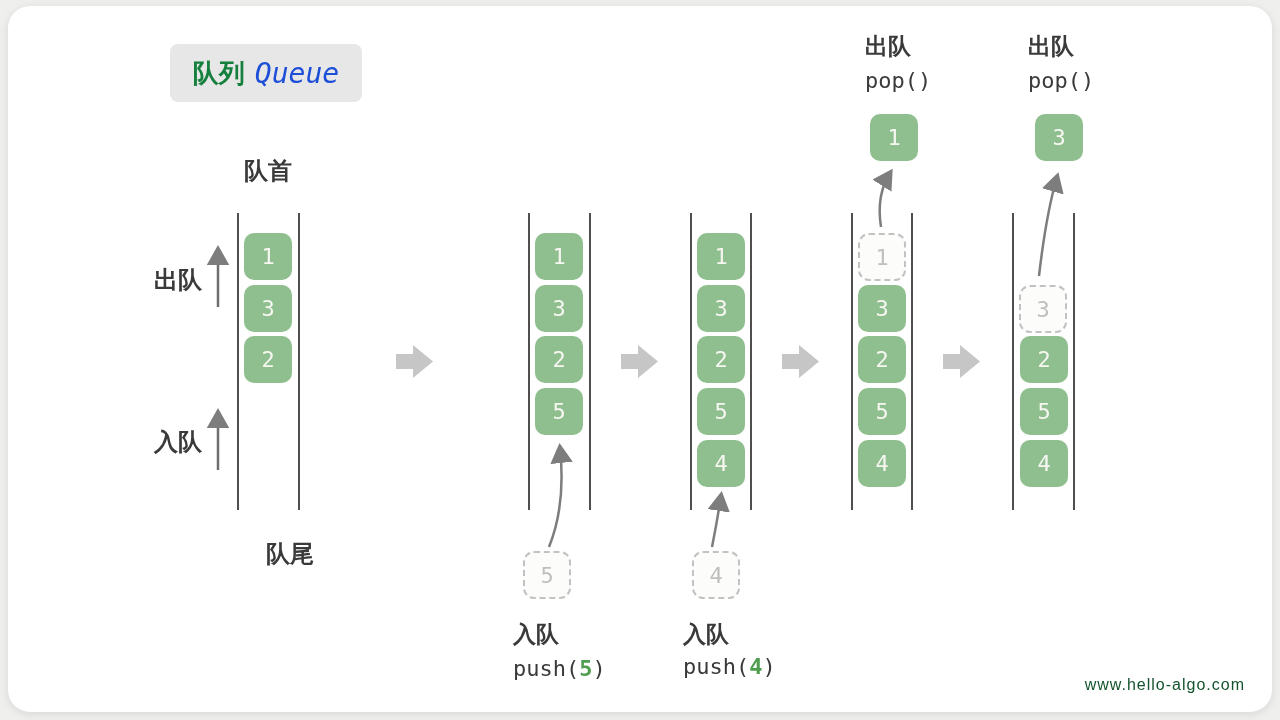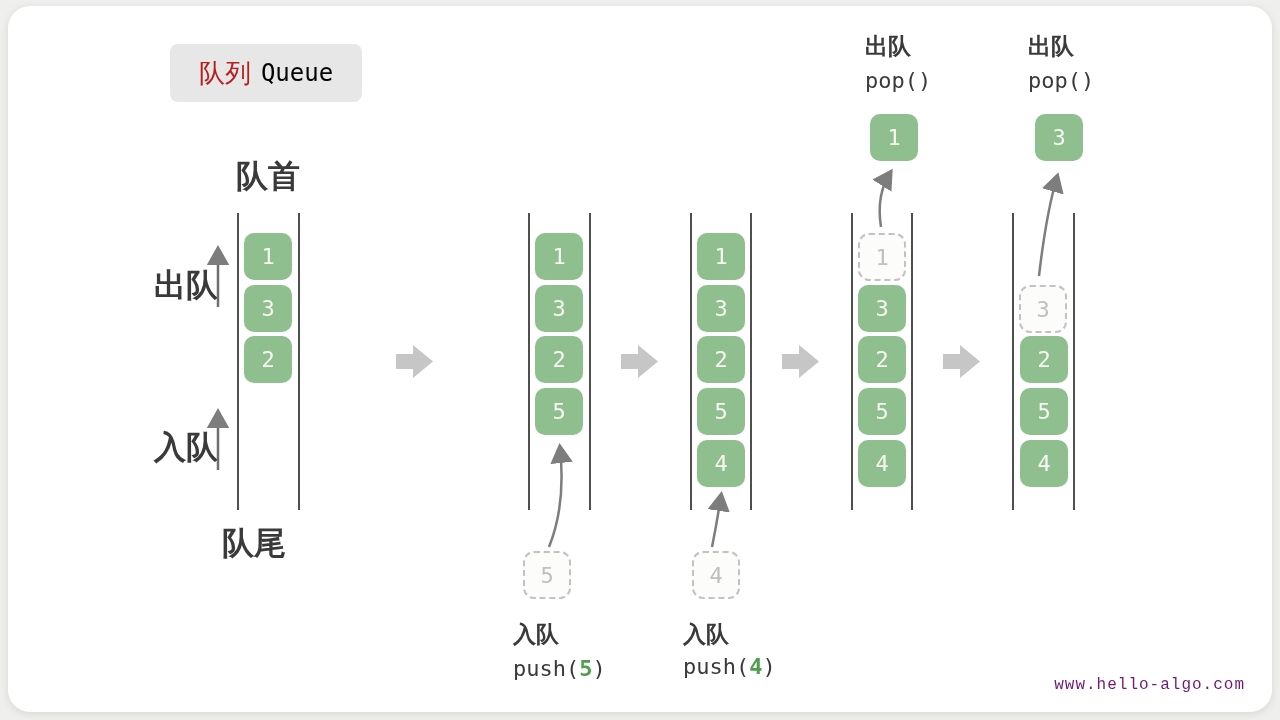--- a/index.html
+++ b/index.html
@@ -14,60 +14,60 @@
     box-shadow:0 2px 10px rgba(0,0,0,0.10);
   }
   *{box-sizing:border-box;}
   .abs{position:absolute;}
 
   .title-badge{
     left:170px;top:44px;width:192px;height:58px;
     background:#e7e7e7;border-radius:8px;
     display:flex;align-items:center;justify-content:center;gap:10px;
   }
-  .title-zh{font-size:26px;font-weight:400;color:#b91c1c;}
-  .title-en{font-size:24px;color:#000000;font-family:"DejaVu Sans Mono", monospace;}
+  .title-zh{font-size:26px;font-weight:700;color:#15803d;}
+  .title-en{font-size:28px;color:#1d4ed8;font-family:"DejaVu Sans Mono", monospace;font-style:italic;}
 
-  .cn-label{font-size:32px;font-weight:700;color:#3a3a3a;white-space:nowrap;}
+  .cn-label{font-size:24px;font-weight:700;color:#3a3a3a;white-space:nowrap;}
   .cn-label-sm{font-size:23px;font-weight:700;color:#3a3a3a;white-space:nowrap;}
   .code-label{font-size:22px;color:#3a3a3a;font-family:"DejaVu Sans Mono", monospace;white-space:nowrap;}
   .code-accent{color:#4f9e4f;font-weight:700;}
 
   .wall{width:2px;background:#4f4f4f;top:213px;height:297px;}
 
   .qbox{
     width:48px;height:47px;border-radius:10px;background:#8fbf8f;
     display:flex;align-items:center;justify-content:center;
     color:#f7f7f2;font-size:22px;font-family:"DejaVu Sans Mono", monospace;
   }
   .ghost{
     width:48px;height:48px;border-radius:11px;background:#fcfcfb;
     border:2px dashed #c2c2c2;
     display:flex;align-items:center;justify-content:center;
     color:#bfbfbf;font-size:22px;font-family:"DejaVu Sans Mono", monospace;
   }
 
   .watermark{
-    right:35px;top:676px;font-size:16px;color:#701a75;
-    font-family:Liberation Mono, monospace;letter-spacing:1px;
+    right:35px;top:676px;font-size:16px;color:#14532d;
+    font-family:Liberation Sans, sans-serif;letter-spacing:1px;
   }
   svg.overlay{position:absolute;left:0;top:0;pointer-events:none;}
 </style>
 </head>
 <body>
 
 <div class="card"></div>
 
 <div class="abs title-badge">
   <span class="title-zh">队列</span>
   <span class="title-en">Queue</span>
 </div>
 
 <div class="abs cn-label" style="left:222px;top:155px;width:92px;text-align:center;">队首</div>
-<div class="abs cn-label" style="left:222px;top:522px;width:92px;text-align:left;">队尾</div>
+<div class="abs cn-label" style="left:222px;top:538px;width:92px;text-align:right;">队尾</div>
 <div class="abs cn-label" style="left:154px;top:264px;">出队</div>
 <div class="abs cn-label" style="left:154px;top:426px;">入队</div>
 
 <div>
   <div class="abs wall" style="left:237px;"></div>
   <div class="abs wall" style="left:298px;"></div>
   <div class="abs qbox" style="left:244px;top:233px;">1</div>
   <div class="abs qbox" style="left:244px;top:285px;">3</div>
   <div class="abs qbox" style="left:244px;top:336px;">2</div>
 </div>

